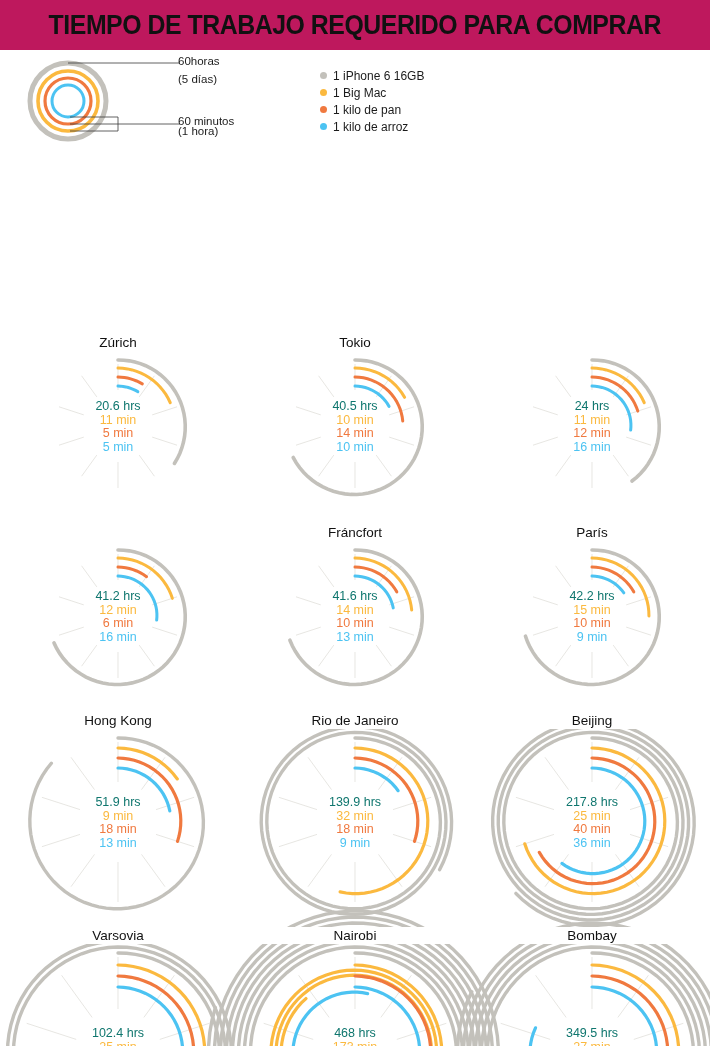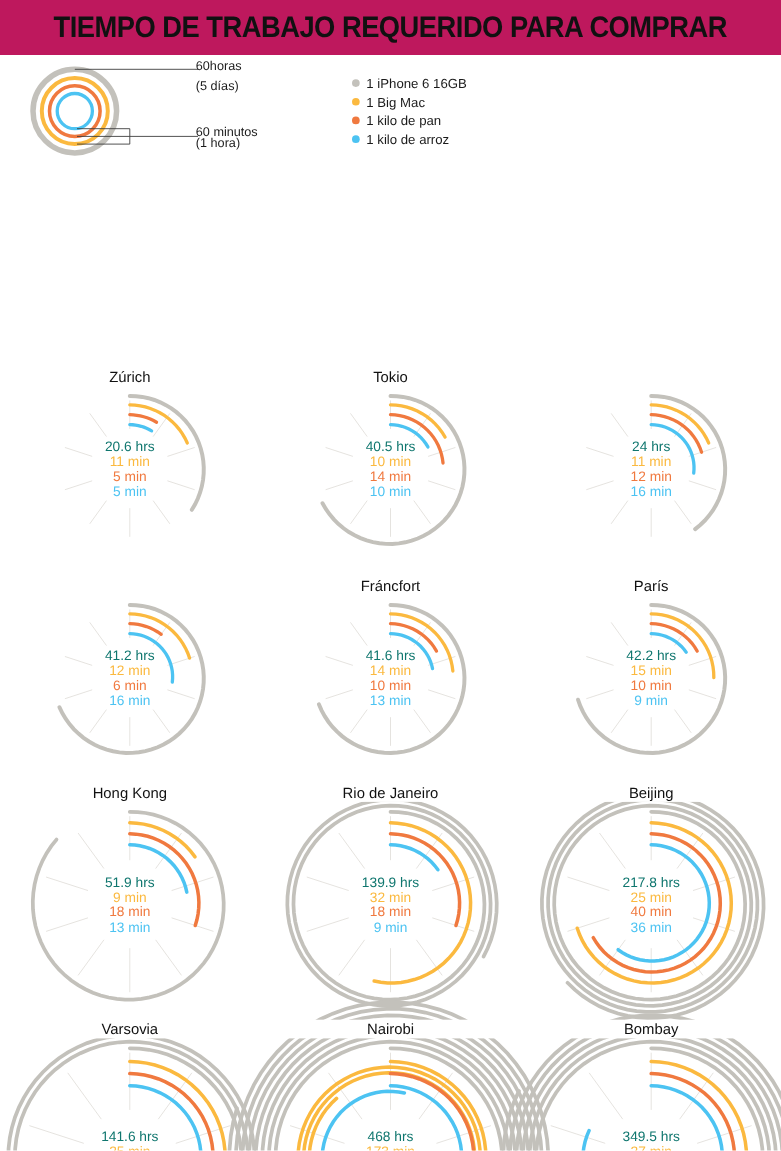--- a/index.html
+++ b/index.html
@@ -375,21 +375,21 @@
           <path d="M92.1 94.4L61.6 52.3" stroke="#dddbd6" stroke-width="0.7" fill="none"></path>
         </g>
         <path d="M118.00 30.00L126.72 30.30L135.39 31.35L143.93 33.16L152.30 35.71L160.42 38.98L168.23 42.95L175.67 47.59L182.68 52.86L189.21 58.73L195.22 65.15L200.64 72.08L205.44 79.46L209.59 87.23L213.05 95.34L215.78 103.73L217.78 112.34L219.02 121.09L219.50 129.92L219.20 138.77L218.14 147.57L216.30 156.25L213.72 164.74L210.41 172.98L206.38 180.91L201.68 188.47L196.33 195.59L190.38 202.22L183.87 208.32L176.84 213.82L169.36 218.70L161.47 222.92L153.24 226.43L144.73 229.21L136.00 231.24L127.12 232.51L118.15 233.00L109.17 232.70L100.24 231.63L91.44 229.77L82.82 227.16L74.45 223.80L66.41 219.72L58.74 214.95L51.51 209.53L44.77 203.50L38.59 196.89L32.99 189.77L28.04 182.18L23.76 174.18L20.19 165.83L17.36 157.19L15.29 148.34L14.00 139.33L13.50 130.23L13.80 121.12L14.88 112.06L16.76 103.13L19.41 94.38L22.81 85.89L26.94 77.73L31.77 69.94L37.27 62.61L43.39 55.77L50.08 49.49L57.31 43.81L65.00 38.78L73.12 34.43L81.58 30.81L90.34 27.93L99.32 25.83L108.46 24.52L117.69 24.00L126.93 24.30L136.12 25.39L145.18 27.29L154.06 29.97L162.67 33.41L170.95 37.60L178.85 42.50L186.29 48.07L193.23 54.27L199.60 61.06L205.37 68.38L210.48 76.18L214.89 84.41L218.57 92.99L221.49 101.87L223.63 110.98L224.97 120.25L225.50 129.60L225.20 138.98L224.10 148.29L222.18 157.49L219.47 166.49L215.98 175.22L211.74 183.63L206.78 191.64L201.14 199.19L194.85 206.23L187.97 212.70L180.55 218.55L172.64 223.73L164.30 228.21L155.60 231.95L146.60 234.92L137.36 237.09L127.97 238.46L118.48 238.99L108.98 238.71L99.53 237.59L90.21 235.65L81.08 232.91L72.22 229.37L63.70 225.08L55.57 220.06L47.91 214.34L40.77 207.97L34.21 201.00L28.27 193.48L23.01 185.47L18.47 177.02L14.67 168.20L11.66 159.07L9.45 149.71L8.06 140.19L7.51 130.57L7.79 120.94L8.92 111.36L10.88 101.90L13.65 92.65L17.23 83.67L21.58 75.02L26.66 66.79L32.45 59.02L38.90 51.78L45.96 45.12L53.58 39.10L61.71 33.76L70.27 29.15L79.21 25.29L88.45 22.23L97.94 19.99L107.59 18.57L117.34 18.01L127.10 18.29L136.81 19.43L146.40 21.41L155.78 24.22L164.88 27.83L173.65 32.23L182.00 37.38L189.88 43.25L197.22 49.78L203.97 56.93L210.08 64.65L215.49 72.88L220.17 81.55L224.08 90.61L227.19 99.98L229.47 109.59L230.91 119.37L231.49 129.24L231.21 139.14L230.06 148.98L228.06 158.69L225.23 168.20L221.57 177.43L217.11 186.31L211.90 194.78L205.96 202.77" stroke="#c3c1bb" stroke-width="3.4" fill="none" stroke-linecap="round"></path>
         <path d="M118.00 42.00L125.66 42.41L133.26 43.48L140.72 45.20L148.00 47.57L155.04 50.57L161.79 54.16L168.19 58.32L174.20 63.02L179.77 68.23L184.87 73.89L189.45 79.97L193.47 86.43L196.92 93.20L199.76 100.24L201.98 107.50L203.55 114.92L204.47 122.44L204.72 130.00L204.32 137.55L203.27 145.04L201.56 152.39L199.23 159.56L196.28 166.50L192.74 173.15L188.63 179.46L184.00 185.38L178.87 190.87L173.29 195.89L167.30 200.40L160.94 204.37" stroke="#fbb93f" stroke-width="3.2" fill="none" stroke-linecap="round"></path>
         <path d="M118.00 53.00L124.70 53.36L131.35 54.31L137.87 55.83L144.24 57.91L150.39 60.54L156.29 63.68L161.88 67.33L167.13 71.45L172.00 76.00L176.44 80.96L180.44 86.28L183.95 91.92L186.95 97.85L189.42 104.00L191.35 110.35L192.71 116.83L193.51 123.39L193.72 130.00L193.37 136.59L192.44 143.12L190.94 149.54L188.89 155.80L186.31 161.85L183.21 167.65" stroke="#f0793f" stroke-width="3.2" fill="none" stroke-linecap="round"></path>
         <path d="M118.00 64.00L123.71 64.32L129.36 65.13L134.91 66.42L140.33 68.19L145.56 70.42L150.58 73.09L155.35 76.18L159.82 79.67L163.97 83.53L167.77 87.73L171.18 92.23L174.19 97.02L176.77 102.03L178.90 107.25L180.58 112.63L181.78 118.12L182.50 123.69L182.73 129.30L182.48 134.90L181.74 140.45L180.53 145.91L178.85 151.24L176.72 156.40L174.15 161.35L171.17 166.05L167.80 170.47L164.06 174.58L159.98 178.35L155.59 181.74" stroke="#4cc3f2" stroke-width="3.2" fill="none" stroke-linecap="round"></path>
       </svg>
       <div style="position: absolute; border-radius: 50%; background: rgb(255, 255, 255); z-index: 2; width: 82px; height: 82px; left: 77px; top: 89px; opacity: 0.9;"></div>
       <div class="cell-title" style="top: 4px;">Varsovia</div>
       <div class="values" style="left: 0px; right: 0px; top: 104px;">
-        <div class="v-hrs">141.6 hrs</div>
+        <div class="v-hrs">102.4 hrs</div>
         <div class="v-bm">25 min</div>
       </div>
     </div>
     <div class="cell" style="left: 237px; top: 763px; width: 236px; height: 250px;">
       <svg width="236" height="320" style="position: absolute; left: 0px; top: 0px;">
         <g>
           <path d="M118.0 86.0L118.0 34.0" stroke="#dddbd6" stroke-width="0.7" fill="none"></path>
           <path d="M143.9 94.4L174.4 52.3" stroke="#dddbd6" stroke-width="0.7" fill="none"></path>
           <path d="M159.8 116.4L209.3 100.3" stroke="#dddbd6" stroke-width="0.7" fill="none"></path>
           <path d="M159.8 143.6L209.3 159.7" stroke="#dddbd6" stroke-width="0.7" fill="none"></path>

